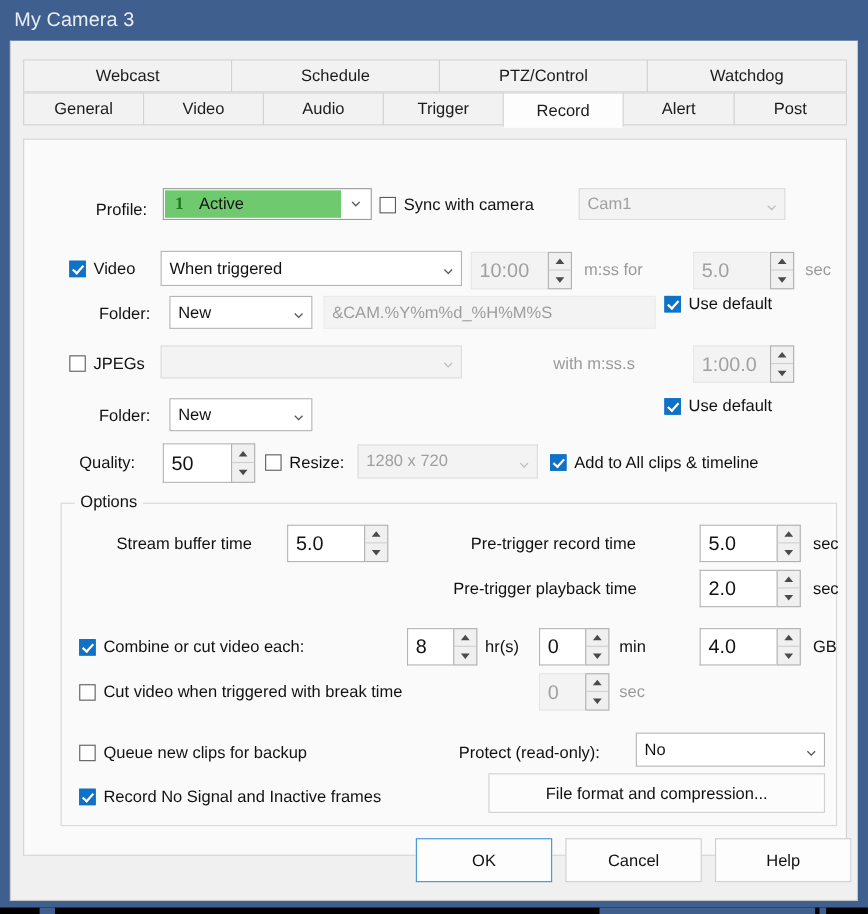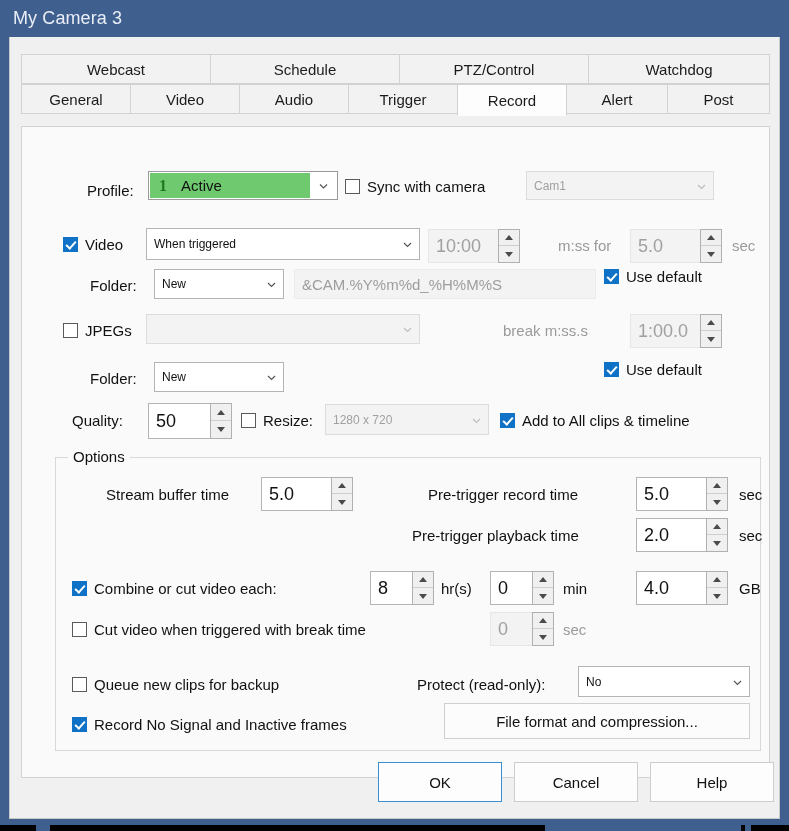--- a/index.html
+++ b/index.html
@@ -66,21 +66,21 @@
   }
 
   
   .lbl{position:absolute;font-size:15px;color:#111;white-space:nowrap;}
   .lbl.dim{color:#9a9a9a;}
 
   .combo{
     position:absolute;box-sizing:border-box;
     background:#fff;border:1px solid #b4b4b4;
     display:flex;align-items:center;
-    font-size:12px;color:#111;
+    font-size:15px;color:#111;
     padding-left:7px;
     cursor:default;
   }
   .combo .arrow{
     position:absolute;right:7px;top:50%;transform:translateY(-50%);
     width:10px;height:10px;
   }
   .combo.dis{background:#f3f3f3;border-color:#dcdcdc;color:#a0a0a0;}
   .combo.dis .arrow svg polyline{stroke:#bdbdbd;}
 
@@ -269,21 +269,21 @@
           <div class="btns">
             <div class="b up">
                 <span class="tri up"></span>
               </div>
             <div class="b dn">
                 <span class="tri dn"></span>
               </div>
           </div>
         </div>
 
-        <div class="lbl dim" style="left:536px;top:110px;">m:ss for</div>
+        <div class="lbl dim" style="left:509px;top:110px;">m:ss for</div>
 
         <div class="spin dis" style="left:608px;top:102px;width:92px;">
           <div class="field">5.0</div>
           <div class="btns">
             <div class="b up">
                 <span class="tri up"></span>
               </div>
             <div class="b dn">
                 <span class="tri dn"></span>
               </div>
@@ -313,21 +313,21 @@
           <span class="txt">JPEGs</span>
         </div>
         <div class="combo dis" style="left:124px;top:187px;width:274px;height:30px;">
           <span></span>
           <span class="arrow">
             <svg width="11" height="11" viewBox="0 0 11 11">
                 <polyline points="2,4 5.5,7.5 9,4" fill="none" stroke="#bdbdbd" stroke-width="1.2"></polyline>
               </svg>
           </span>
         </div>
-        <div class="lbl dim" style="left:481px;top:195px;">break m:ss.s</div>
+        <div class="lbl dim" style="left:481px;top:195px;">with m:ss.s</div>
         <div class="spin dis" style="left:608px;top:187px;width:92px;">
           <div class="field">1:00.0</div>
           <div class="btns">
             <div class="b up">
                 <span class="tri up"></span>
               </div>
             <div class="b dn">
                 <span class="tri dn"></span>
               </div>
           </div>

